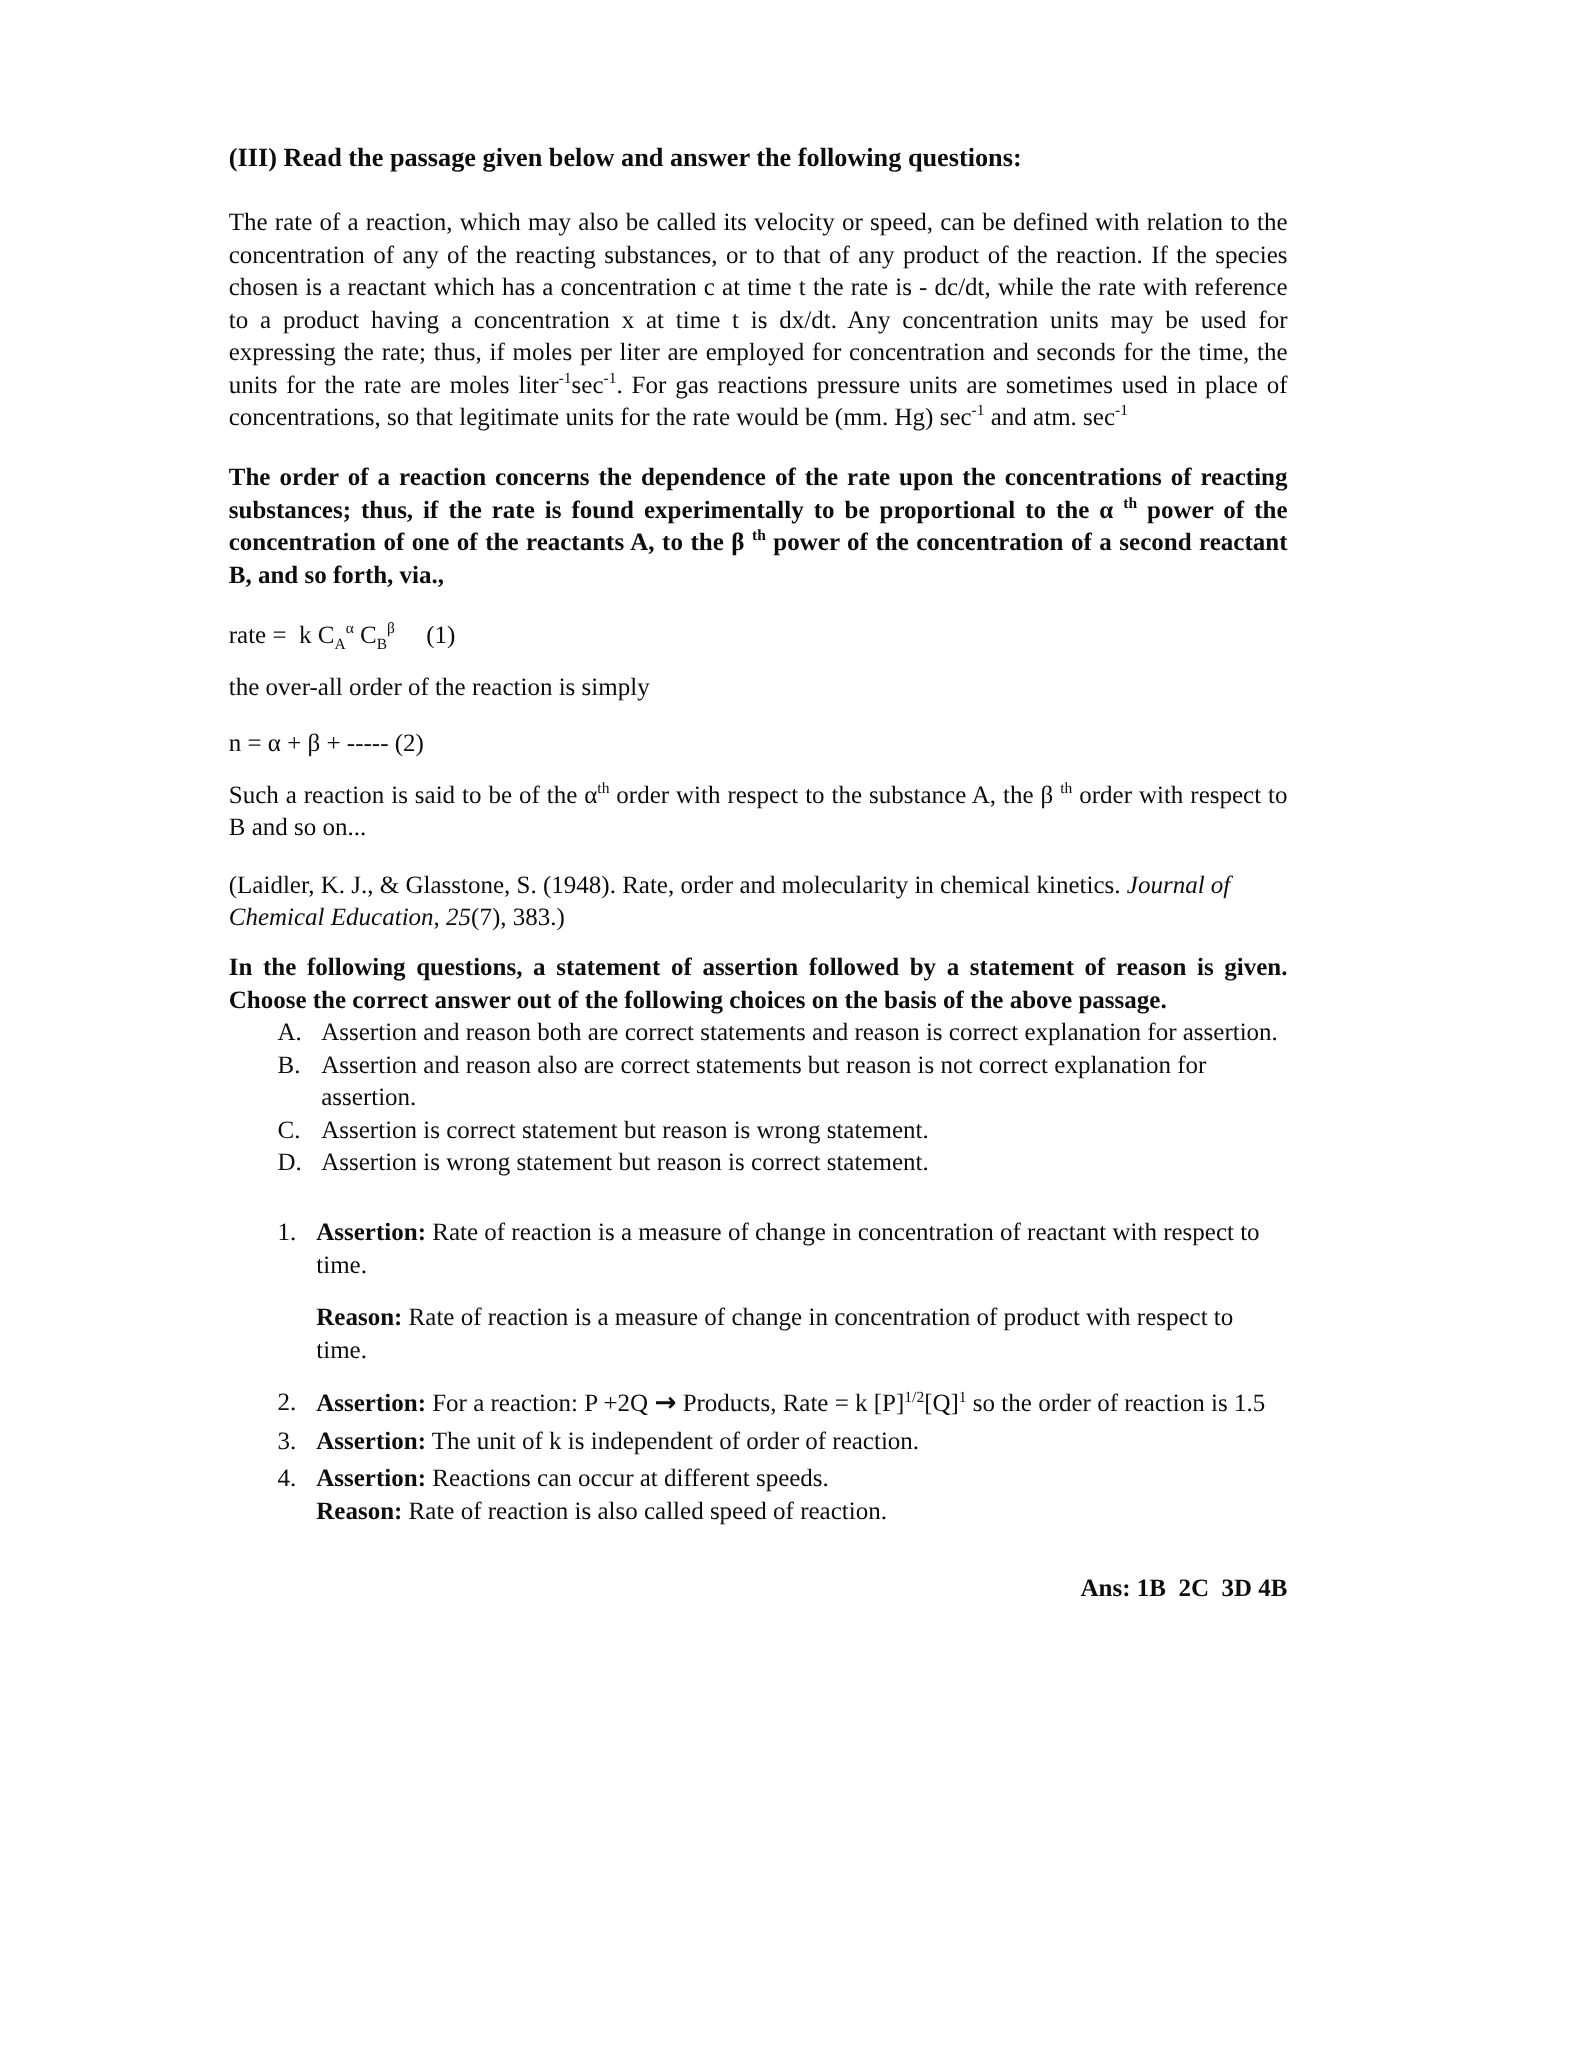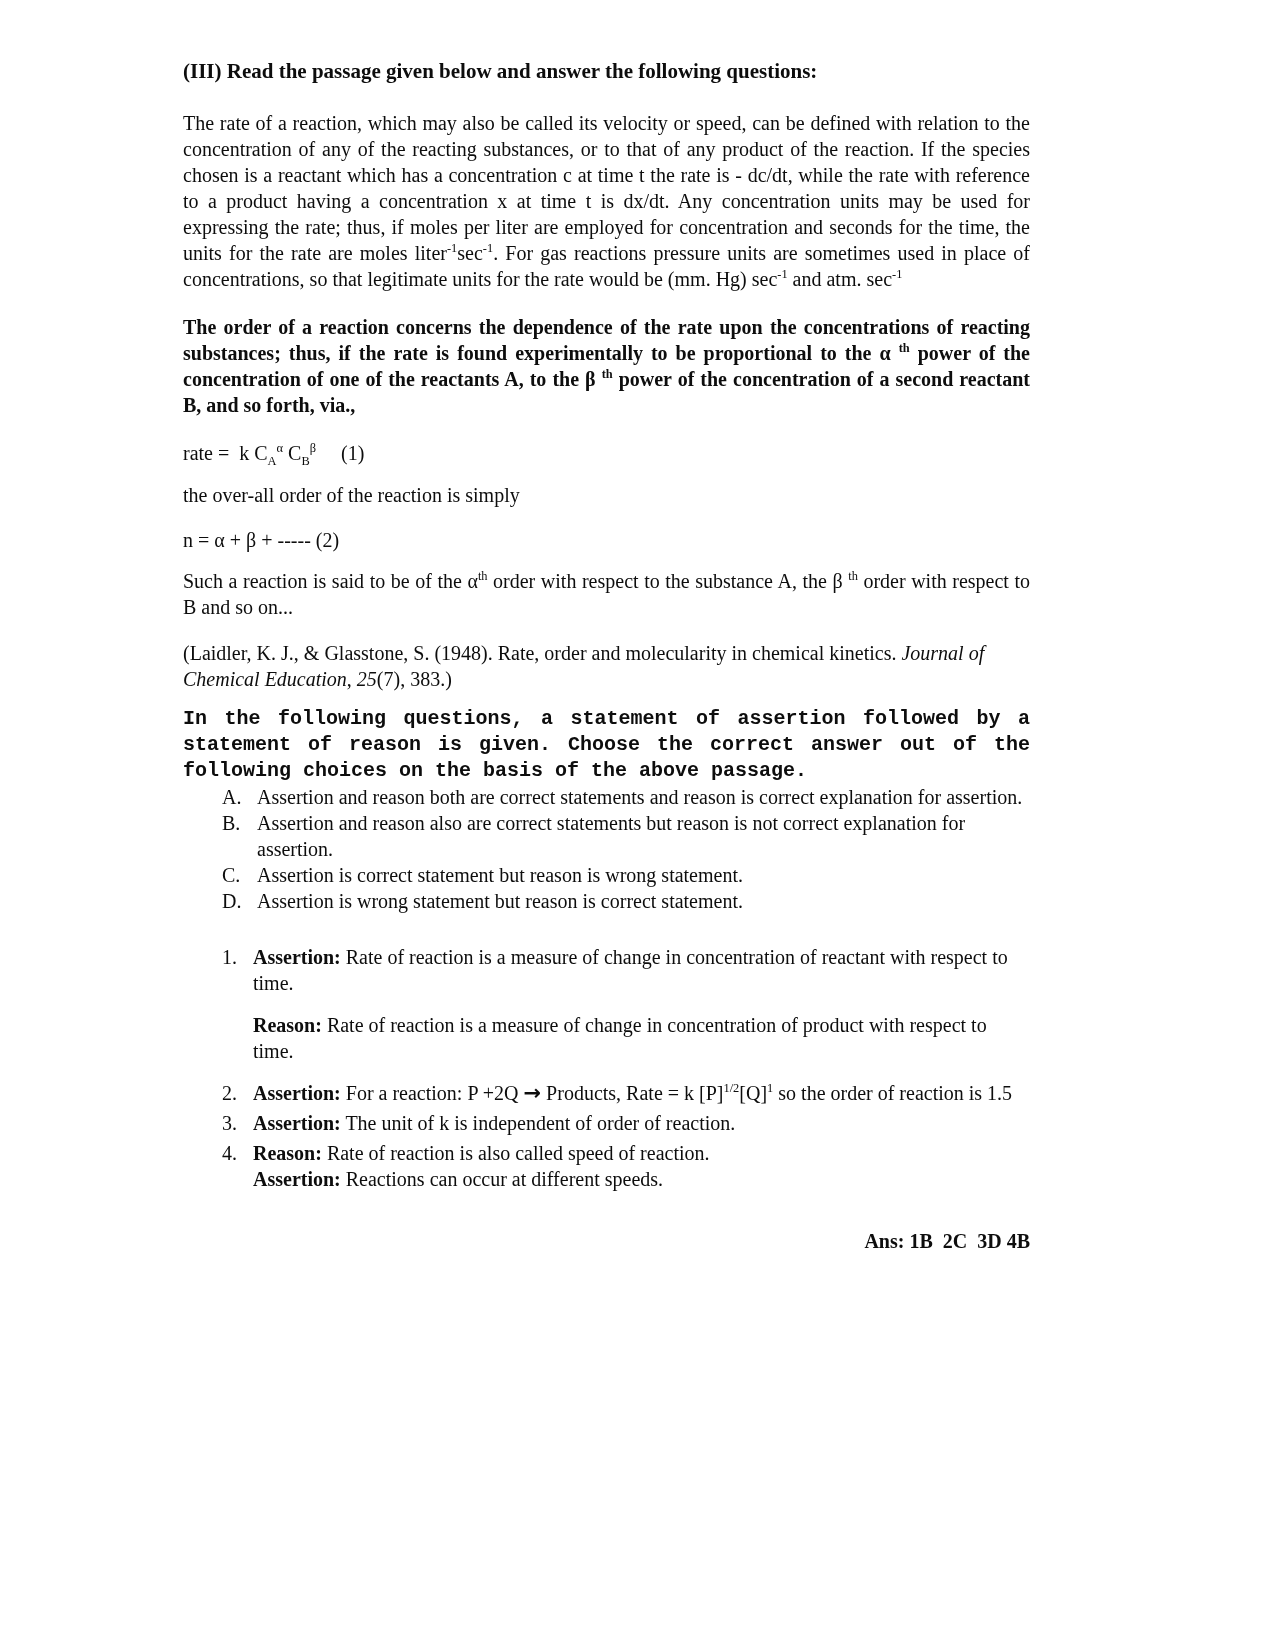--- a/index.html
+++ b/index.html
@@ -10,42 +10,42 @@
   .page {
     position: relative;
     width: 1275px;
     height: 1651px;
     background: #ffffff;
     color: #0d0d0d;
     font-family: "Liberation Serif", serif;
     font-size: 20px;
     line-height: 26px;
     box-sizing: border-box;
-    padding: 58px 245px 40px 183px;
+    padding: 113px 245px 40px 183px;
     overflow: hidden;
   }
   sup, sub { font-size: 0.62em; line-height: 0; }
   sup { vertical-align: super; }
   sub { vertical-align: sub; }
   .heading {
     font-size: 21px;
     font-weight: bold;
     margin: 0 0 25px 0;
     line-height: 27px;
   }
   p.para { margin: 0 0 22px 0; }
   p.justify { text-align: justify; }
   p.bold { font-weight: bold; }
   p.eq { margin: 0 0 14px 0; line-height: 30px; }
   p.eq2 { margin: 0 0 14px 0; line-height: 28px; }
   p.overall { margin: 0 0 18px 0; }
   p.para2 { margin: 0 0 20px 0; font-weight: bold; }
   p.para3 { margin: 0 0 20px 0; }
   p.citation { margin: 0 0 14px 0; }
-  p.instruction { margin: 0; font-family: Liberation Mono, monospace; }
+  p.instruction { margin: 0; }
   .choices { margin: 0 0 0 39px; }
   .choice { display: flex; }
   .choice .marker { flex: 0 0 35px; }
   .choice .choice-text { flex: 1; }
   .questions { margin: 30px 0 0 39px; }
   .question { display: flex; margin-bottom: 4px; }
   .question .marker { flex: 0 0 31px; }
   .q-body { flex: 1; }
   .q-body p { margin: 0; }
   .q-body p.reason-spaced { margin-top: 16px; }
@@ -119,21 +119,21 @@
     </div>
     <div class="question">
       <span class="marker">3.</span>
       <div class="q-body">
         <p><b>Assertion:</b> The unit of k is independent of order of reaction.</p>
       </div>
     </div>
     <div class="question">
       <span class="marker">4.</span>
       <div class="q-body">
+        <p><b>Assertion:</b> Reactions can occur at different speeds.</p>
         <p><b>Reason:</b> Rate of reaction is also called speed of reaction.</p>
-        <p><b>Assertion:</b> Reactions can occur at different speeds.</p>
       </div>
     </div>
   </div>
 
   <p class="answer">Ans: 1B&nbsp; 2C&nbsp; 3D 4B</p>
 
 </div>
 
 </body></html>

